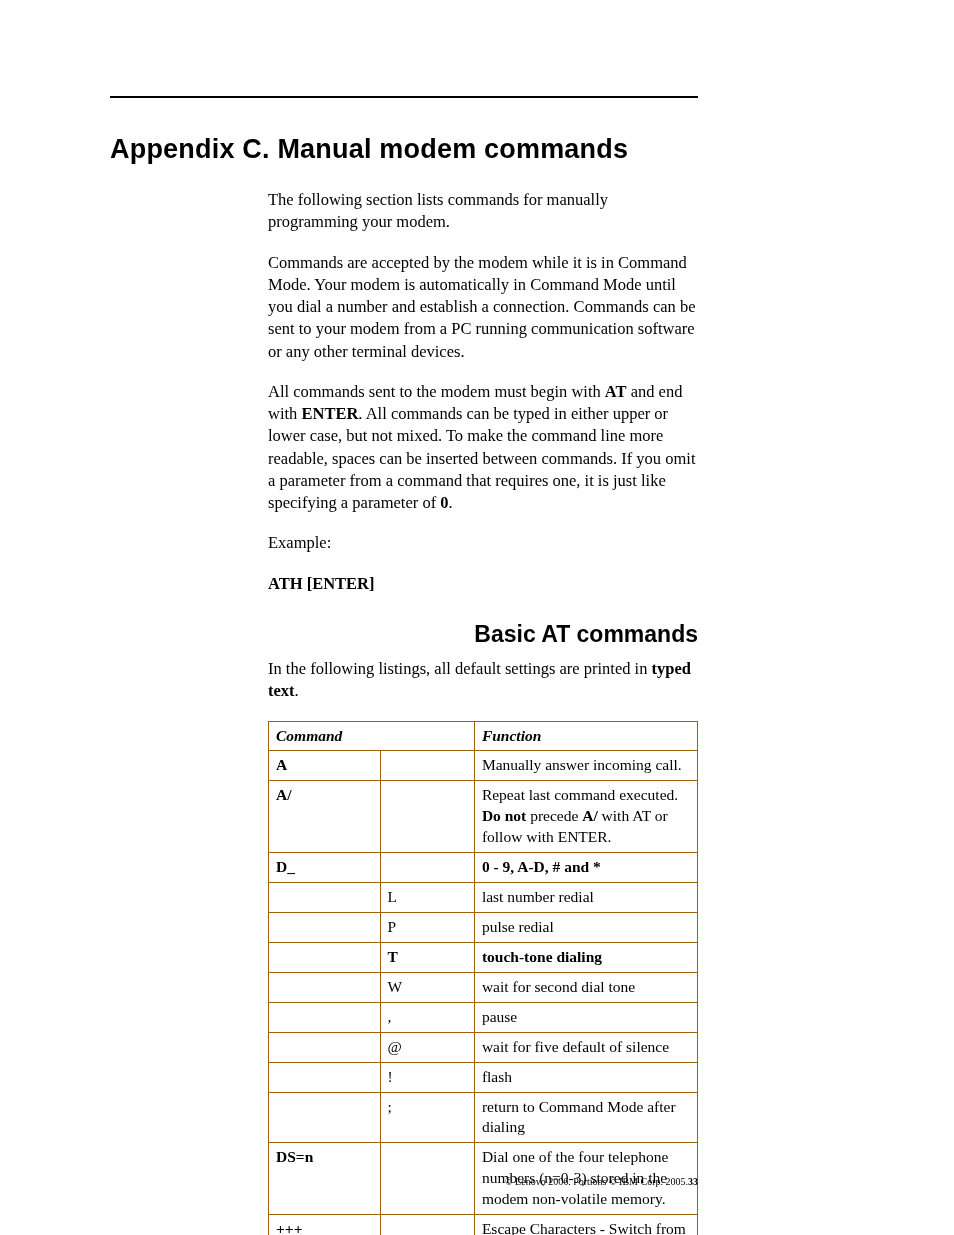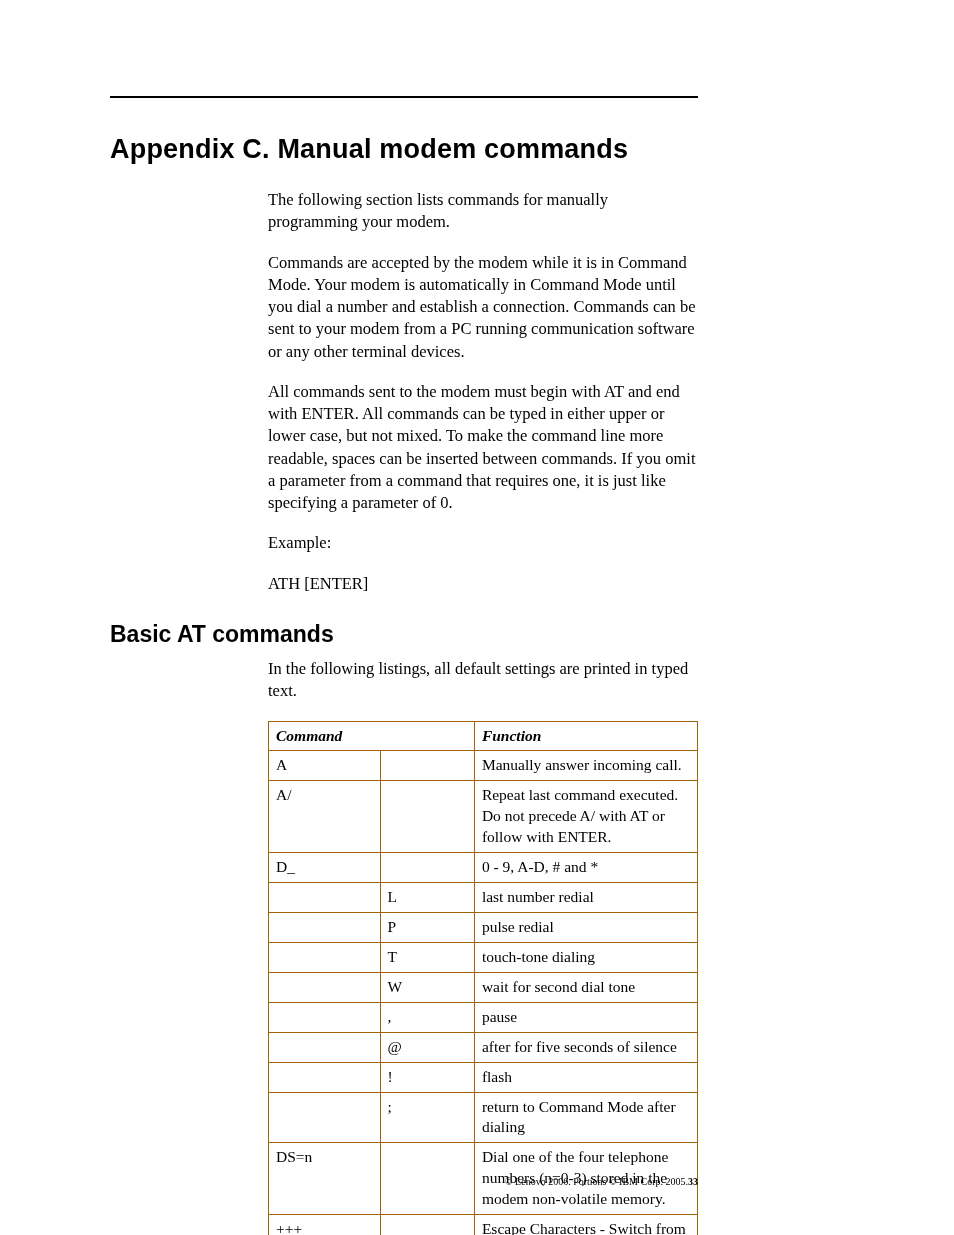--- a/index.html
+++ b/index.html
@@ -1,22 +1,22 @@
 <!DOCTYPE html>
 <html><head>
 <meta charset="utf-8">
 <style>
   html,body{margin:0;padding:0;background:#fff;color:#000;}
   .page{width:788px;height:1235px;position:relative;font-family:"Times New Roman",Times,serif;box-sizing:border-box;padding:96px 90px 0 110px;}
   .rule{border:none;border-top:2.5px solid #000;margin:0 0 36px 0;}
   h1{font-family:Arial,Helvetica,sans-serif;font-weight:700;font-size:27px;margin:0 0 24px 0;letter-spacing:.2px;}
-  h2{font-family:Arial,Helvetica,sans-serif;font-weight:700;font-size:23px;margin:26px 0 10px 0;}
+  h2{font-family:Arial,Helvetica,sans-serif;font-weight:700;font-size:23px;margin:26px 0 10px 0;text-align:right;}
   .body{margin-left:158px;font-size:16.5px;line-height:1.35;}
   .body p{margin:0 0 18px 0;}
-  .b{font-weight:400;}
+  .b{font-weight:700;}
   table.cmd{border-collapse:collapse;width:100%;margin-top:10px;font-size:15.5px;table-layout:fixed;}
   table.cmd col.c1{width:26%;}
   table.cmd col.c2{width:22%;}
   table.cmd col.c3{width:52%;}
   table.cmd th,table.cmd td{border:1px solid #a16207;padding:4px 7px;text-align:left;vertical-align:top;font-weight:400;}
   table.cmd th{font-style:italic;font-weight:700;}
   .footer{position:absolute;bottom:48px;left:110px;right:90px;display:flex;justify-content:flex-end;font-size:10px;}
   .footer .pn{font-weight:700;}
 </style>
 </head>
@@ -95,21 +95,21 @@
           <td>wait for second dial tone</td>
         </tr>
         <tr>
           <td></td>
           <td>,</td>
           <td>pause</td>
         </tr>
         <tr>
           <td></td>
           <td>@</td>
-          <td>after for five seconds of silence</td>
+          <td>wait for five default of silence</td>
         </tr>
         <tr>
           <td></td>
           <td>!</td>
           <td>flash</td>
         </tr>
         <tr>
           <td></td>
           <td>;</td>
           <td>return to Command Mode after dialing</td>

